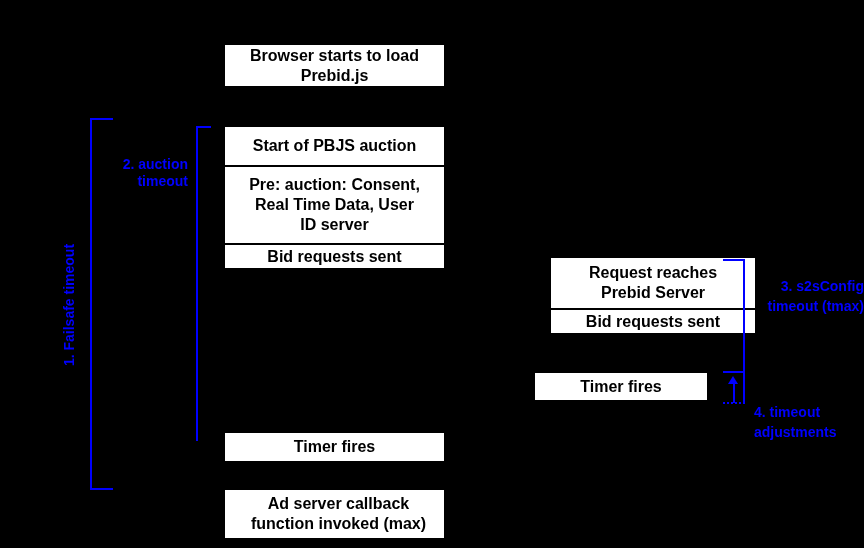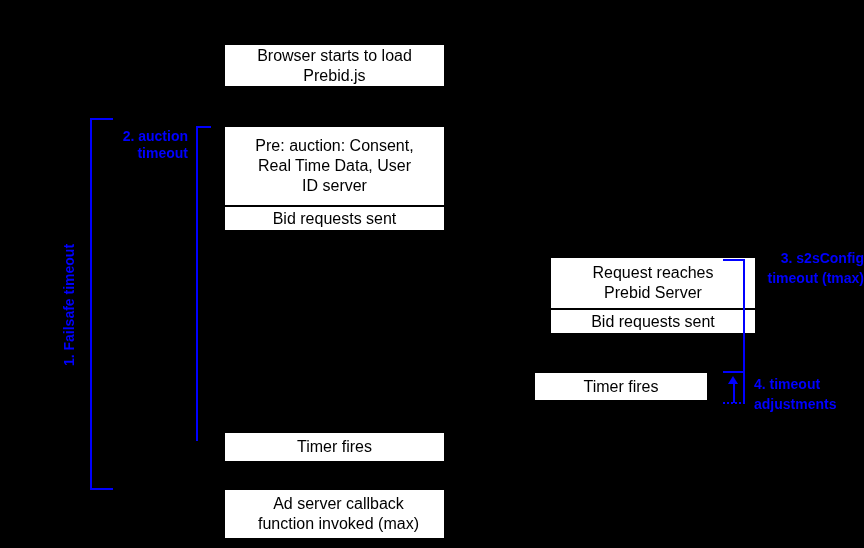--- a/index.html
+++ b/index.html
@@ -20,38 +20,40 @@
     background: #ffffff;
     color: #000000;
     font-size: 16px;
     line-height: 20px;
     display: flex;
     align-items: center;
     justify-content: center;
     text-align: center;
     white-space: pre-line;
     box-sizing: border-box;
+    font-weight: bold;
   }
   .stack {
     position: absolute;
     box-sizing: border-box;
   }
   .stack .box {
     position: relative;
     width: 100%;
   }
   .stack .box + .box {
     border-top: 2px solid #000000;
   }
   .annotation {
     position: absolute;
     color: #0000ff;
     font-size: 14px;
     font-weight: bold;
     white-space: pre-line;
+    margin-top: 28px;
   }
   .bracket {
     position: absolute;
     box-sizing: border-box;
   }
   .bracket-left {
     border-left: 2px solid #0000ff;
     border-top: 2px solid #0000ff;
   }
   .bracket-left.closed {
@@ -91,20 +93,21 @@
 </style>
 </head>
 <body>
 
 <div class="canvas">
 
   <div class="box" style="left:225px; top:45px; width:219px; height:41px;">Browser starts to load
 Prebid.js</div>
 
   <div class="stack" style="left:225px; top:127px; width:219px;">
+    <div class="box" style="height:38px;">Start of PBJS auction</div>
     <div class="box" style="height:78px;">Pre: auction: Consent,
 Real Time Data, User
 ID server</div>
     <div class="box" style="height:25px;">Bid requests sent</div>
   </div>
 
 
   <div class="box" style="left:225px; top:433px; width:219px; height:28px;">Timer fires</div>
 
   <div class="box" style="left:225px; top:490px; width:219px; height:48px;padding-left:8px;">Ad server callback

